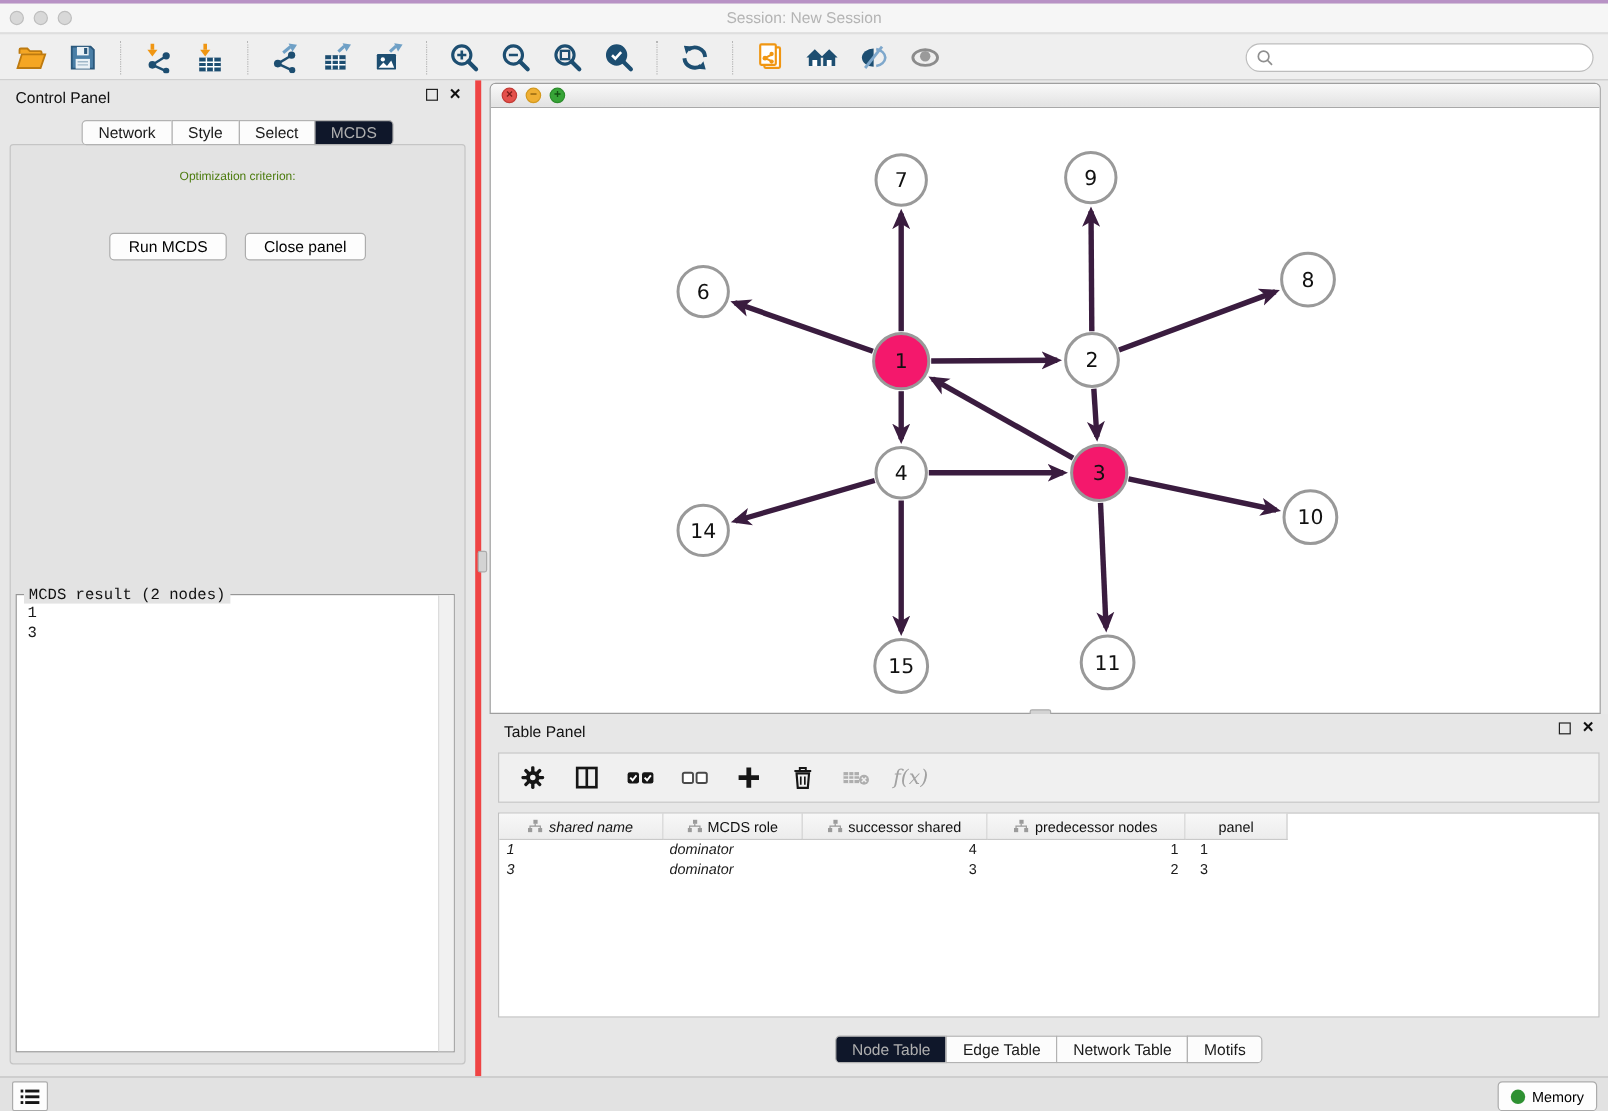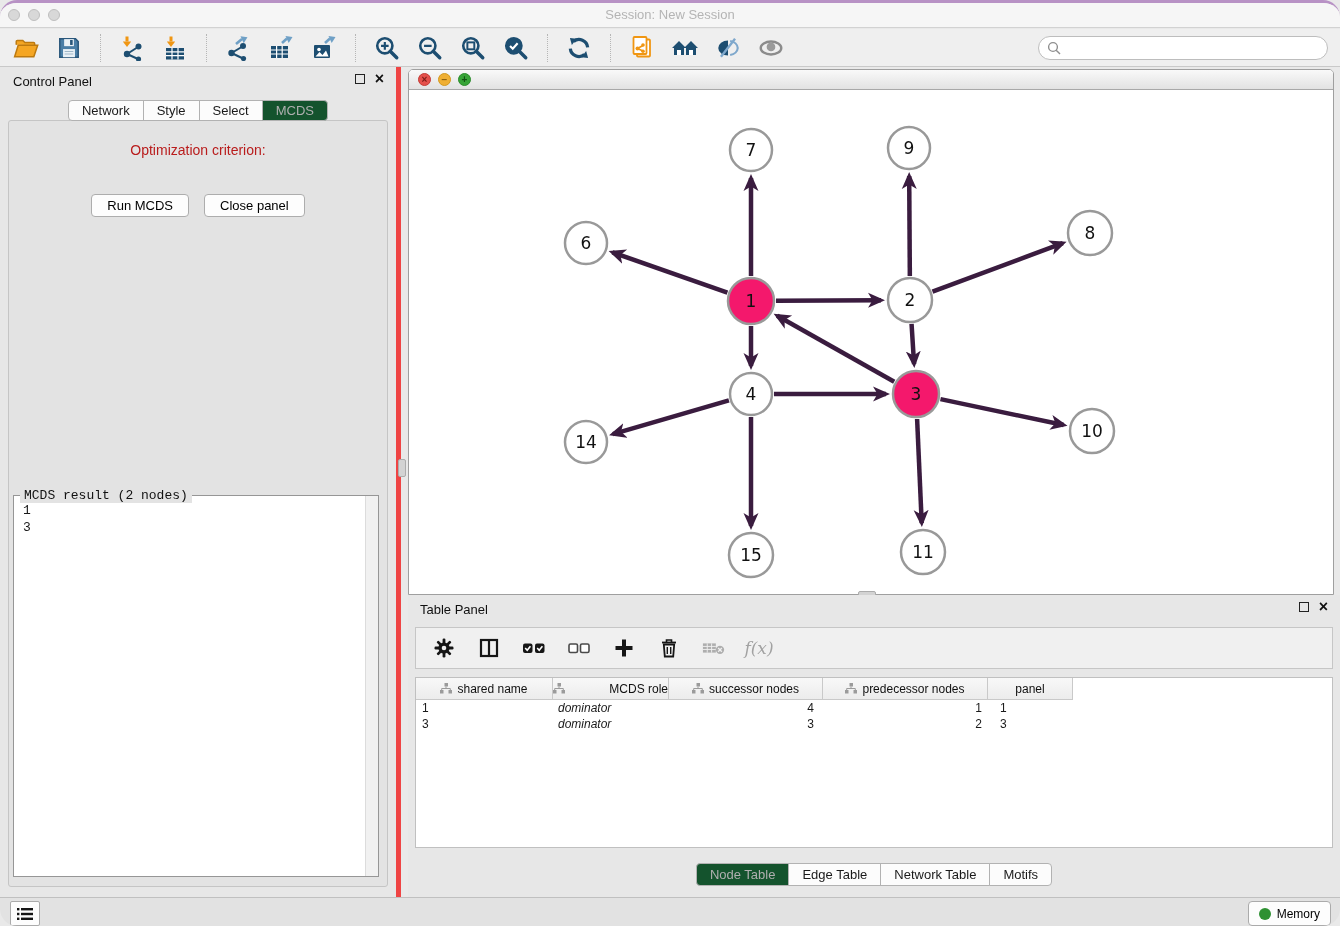--- a/index.html
+++ b/index.html
@@ -1,18 +1,18 @@
 <!DOCTYPE html>
 <html><head>
 <meta charset="utf-8">
 <style>
   * { margin:0; padding:0; box-sizing:border-box; }
   html,body { width:1340px; height:926px; }
   body { font-family:"Liberation Sans", sans-serif; background:#E9E9E9; color:#1a1a1a; }
-  .app { position:relative; width:1340px; height:926px; overflow:hidden; background:#E9E9E9; border-top:3px solid #B892C5;border-radius:17px; }
+  .app { position:relative; width:1340px; height:926px; overflow:hidden; background:#E9E9E9; border-top:3px solid #B892C5; }
 
   
   .titlebar { position:absolute; left:0; top:0; width:1340px; height:25px; background:#F6F6F6; border-bottom:1px solid #D2D2D2; }
   .lights { position:absolute; left:8px; top:6px; display:flex; gap:8px; }
   .light { width:12px; height:12px; border-radius:50%; background:#D8D8D8; border:1px solid #BEBEBE; }
   .main-title { position:absolute; left:0; right:0; top:4px; text-align:center; font-size:13px; color:#B4B4B4; }
 
   
   .toolbar { position:absolute; left:0; top:26px; width:1340px; height:38px; background:#EFEFEF; border-bottom:1px solid #C9C9C9; display:flex; align-items:center; padding:0 12px; gap:15px; }
   .tbtn { width:28px; height:28px; border:none; background:transparent; display:flex; align-items:center; justify-content:center; cursor:default; }
@@ -24,23 +24,23 @@
   .control-panel { position:absolute; left:0; top:64px; width:401px; height:830px; background:#E7E7E7; border-right:5px solid #ef4444; }
   .cp-header { position:relative; height:28px; }
   .panel-title { position:absolute; left:13px; top:7px; font-size:13px; color:#111; }
   .panel-icons { position:absolute; right:12px; top:7px; display:flex; gap:10px; align-items:center; }
   .float-icon { width:10px; height:10px; border:1.6px solid #222; display:inline-block; }
   .close-icon { font-size:16px; font-weight:bold; color:#111; line-height:10px; }
   .cp-tabs { position:absolute; left:0; right:0; top:33px; display:flex; justify-content:center; z-index:2; }
   .tab { height:21px; padding:0 13px; background:#FCFCFC; border:1px solid #B2B2B2; margin-left:-1px; font-size:13px; display:flex; align-items:center; }
   .tab:first-child { border-radius:4px 0 0 4px; margin-left:0; }
   .tab:last-child { border-radius:0 4px 4px 0; }
-  .tab.selected { background:#14532d; color:#AFAFAF; }
+  .tab.selected { background:#0f172a; color:#AFAFAF; }
   .cp-content { position:absolute; left:8px; right:8px; top:53px; bottom:10px; background:#E3E3E3; border:1px solid #C5C5C5; border-radius:3px; }
-  .opt-label { position:absolute; left:0; right:0; top:21px; text-align:center; font-size:14px; color:#b91c1c; }
+  .opt-label { position:absolute; left:0; right:0; top:21px; text-align:center; font-size:10px; color:#4d7c0f; }
   .cp-select { position:absolute; left:36px; right:37px; top:40px; height:23px; background:#FFF; border:1px solid #ABABAB; border-radius:4px; font-size:13px; display:flex; align-items:center; padding:0 10px; }
   .cp-select .chev { margin-left:auto; }
   .btn-row { position:absolute; left:0; right:0; top:73px; display:flex; justify-content:center; gap:15px; }
   .pbtn { height:23px; padding:0 15px; background:#FDFDFD; border:1px solid #ADADAD; border-radius:4px; font-size:13px; font-family:"Liberation Sans",sans-serif; }
   .result-box { position:absolute; left:4px; right:8px; top:374px; bottom:9px; background:#FFF; border:1px solid #969696;font-family:Liberation Mono, monospace; }
   .result-legend { position:absolute; top:-8px; left:6px; background:#E3E3E3; padding:0 4px; font-size:13px; color:#111; }
   .result-lines { padding:6px 9px; font-size:13px; line-height:17px; white-space:pre-line; }
   .result-scroll { position:absolute; right:0; top:0; bottom:0; width:13px; background:#F1F1F1; border-left:1px solid #DCDCDC; }
 
   
@@ -61,21 +61,21 @@
   
   .table-panel { position:absolute; left:408px; top:592px; width:932px; height:302px; background:#E7E7E7; }
   .tp-header { position:relative; height:28px; }
   .tp-toolbar { position:absolute; left:7px; right:7px; top:32px; height:42px; background:#F0F0F0; border:1px solid #C6C6C6; display:flex; align-items:center; gap:21px; padding-left:16px; }
   .ticon { width:24px; height:24px; display:flex; align-items:center; justify-content:center; background:transparent; border:none; }
   .ticon.disabled { opacity:0.95; }
   .fx-label { font-family:"DejaVu Serif", serif; font-style:italic; font-size:17px; color:#9E9E9E; }
   .tp-table { position:absolute; left:7px; right:7px; top:82px; height:171px; background:#FFF; border:1px solid #C0C0C0; overflow:hidden; }
   .thead { display:flex; height:22px; }
   .th { background:linear-gradient(#F8F8F8,#ECECEC); border-right:1px solid #C9C9C9; border-bottom:1px solid #C9C9C9; display:flex; align-items:center; justify-content:center; gap:5px; font-size:12px; color:#111; }
-  .c0 { width:137px; } .c1 { width:116px;justify-content:space-between; } .c2 { width:154px; } .c3 { width:165px; } .c4 { width:85px; }
+  .c0 { width:137px;font-style:italic; } .c1 { width:116px; } .c2 { width:154px; } .c3 { width:165px; } .c4 { width:85px; }
   .trow { display:flex; height:16px; font-size:12px; align-items:center; }
   .trow .cell { overflow:hidden; white-space:nowrap; }
   .trow .c0 { padding-left:6px; } .trow .c1 { padding-left:5px;font-style:italic; }
   .trow .c2 { text-align:right; padding-right:9px; } .trow .c3 { text-align:right; padding-right:6px; }
   .trow .c4 { padding-left:12px; }
   .tp-tabs { position:absolute; left:0; right:0; top:268px; display:flex; justify-content:center; }
   .tp-tabs .tab { height:23px; }
 
   
   .statusbar { position:absolute; left:0; top:894px; width:1340px; height:32px; background:#E2E2E2; border-top:1px solid #C0C0C0; }
@@ -452,21 +452,21 @@
         </div>
         <div class="th c2">
           <svg width="12" height="11" viewBox="0 0 12 11">
               <g fill="#9B9B9B">
                 <rect x="4.5" y="0" width="3.5" height="3.5"></rect>
                 <rect x="0" y="7" width="3.5" height="3.5"></rect>
                 <rect x="8.5" y="7" width="3.5" height="3.5"></rect>
                 <path d="M6,3.5 v2 M1.7,7 v-1.5 h8.6 V7" fill="none" stroke="#9B9B9B" stroke-width="1"></path>
               </g>
             </svg>
-          <span>successor nodes</span>
+          <span>successor shared</span>
         </div>
         <div class="th c3">
           <svg width="12" height="11" viewBox="0 0 12 11">
               <g fill="#9B9B9B">
                 <rect x="4.5" y="0" width="3.5" height="3.5"></rect>
                 <rect x="0" y="7" width="3.5" height="3.5"></rect>
                 <rect x="8.5" y="7" width="3.5" height="3.5"></rect>
                 <path d="M6,3.5 v2 M1.7,7 v-1.5 h8.6 V7" fill="none" stroke="#9B9B9B" stroke-width="1"></path>
               </g>
             </svg>

